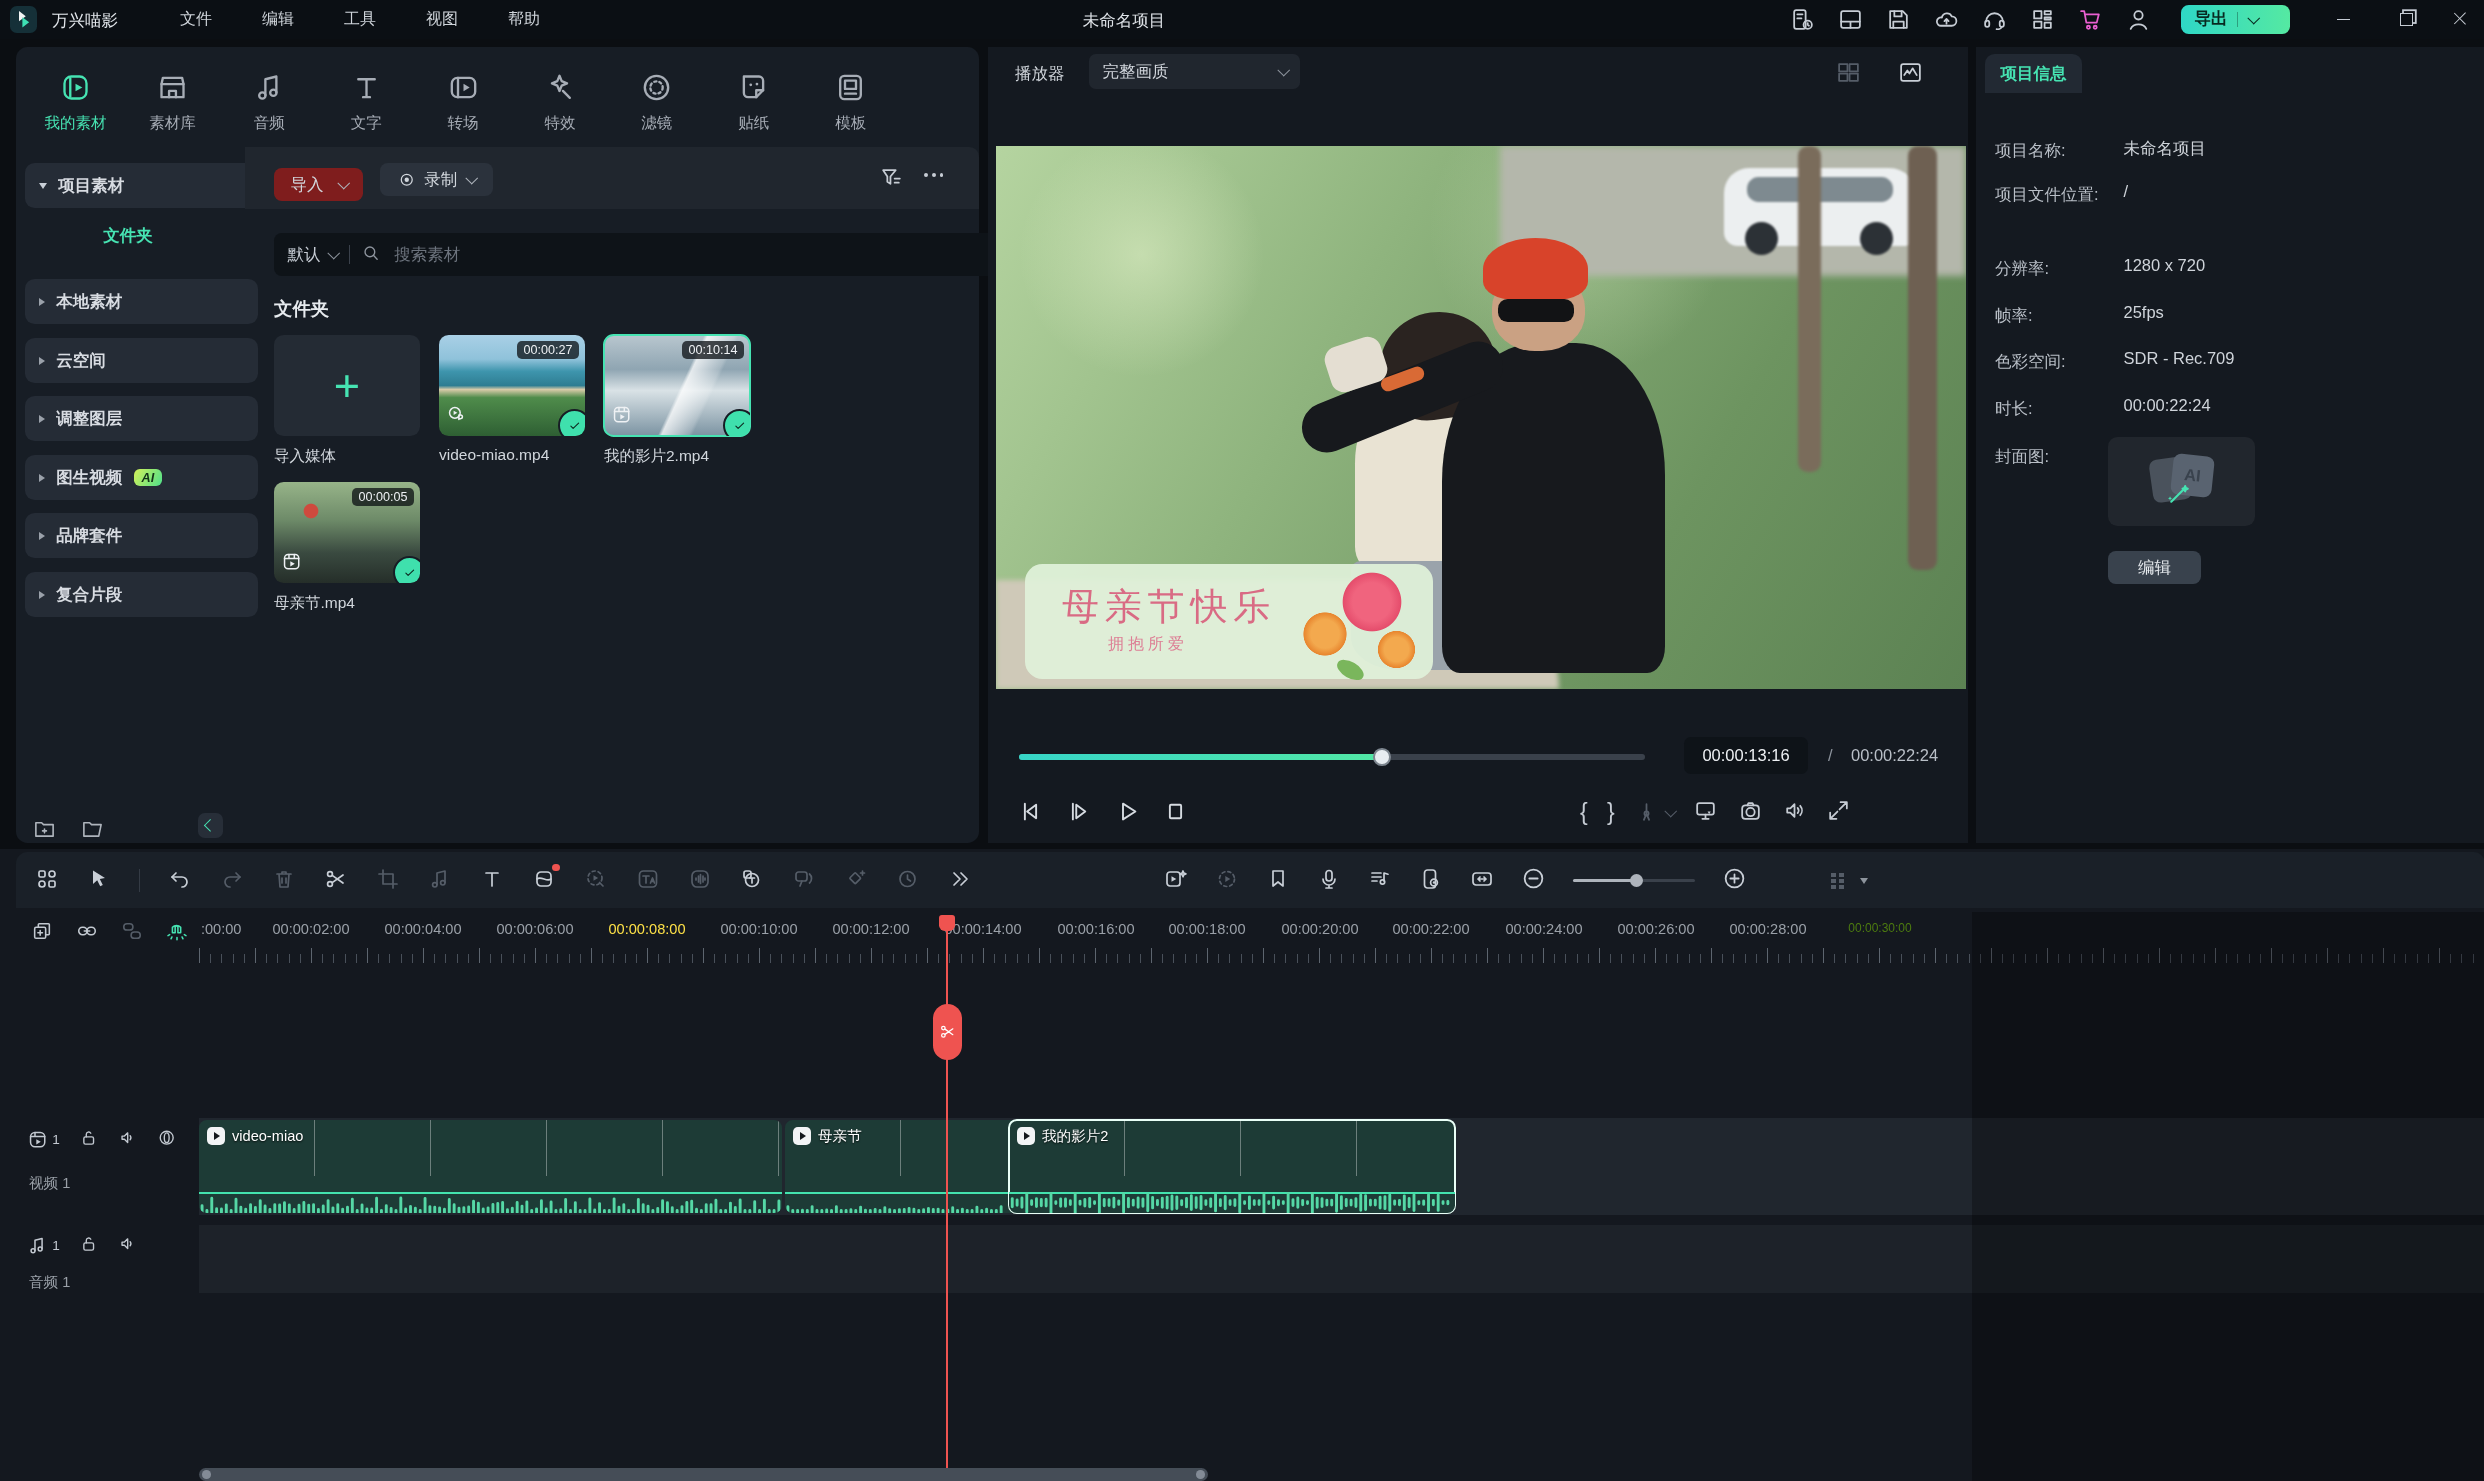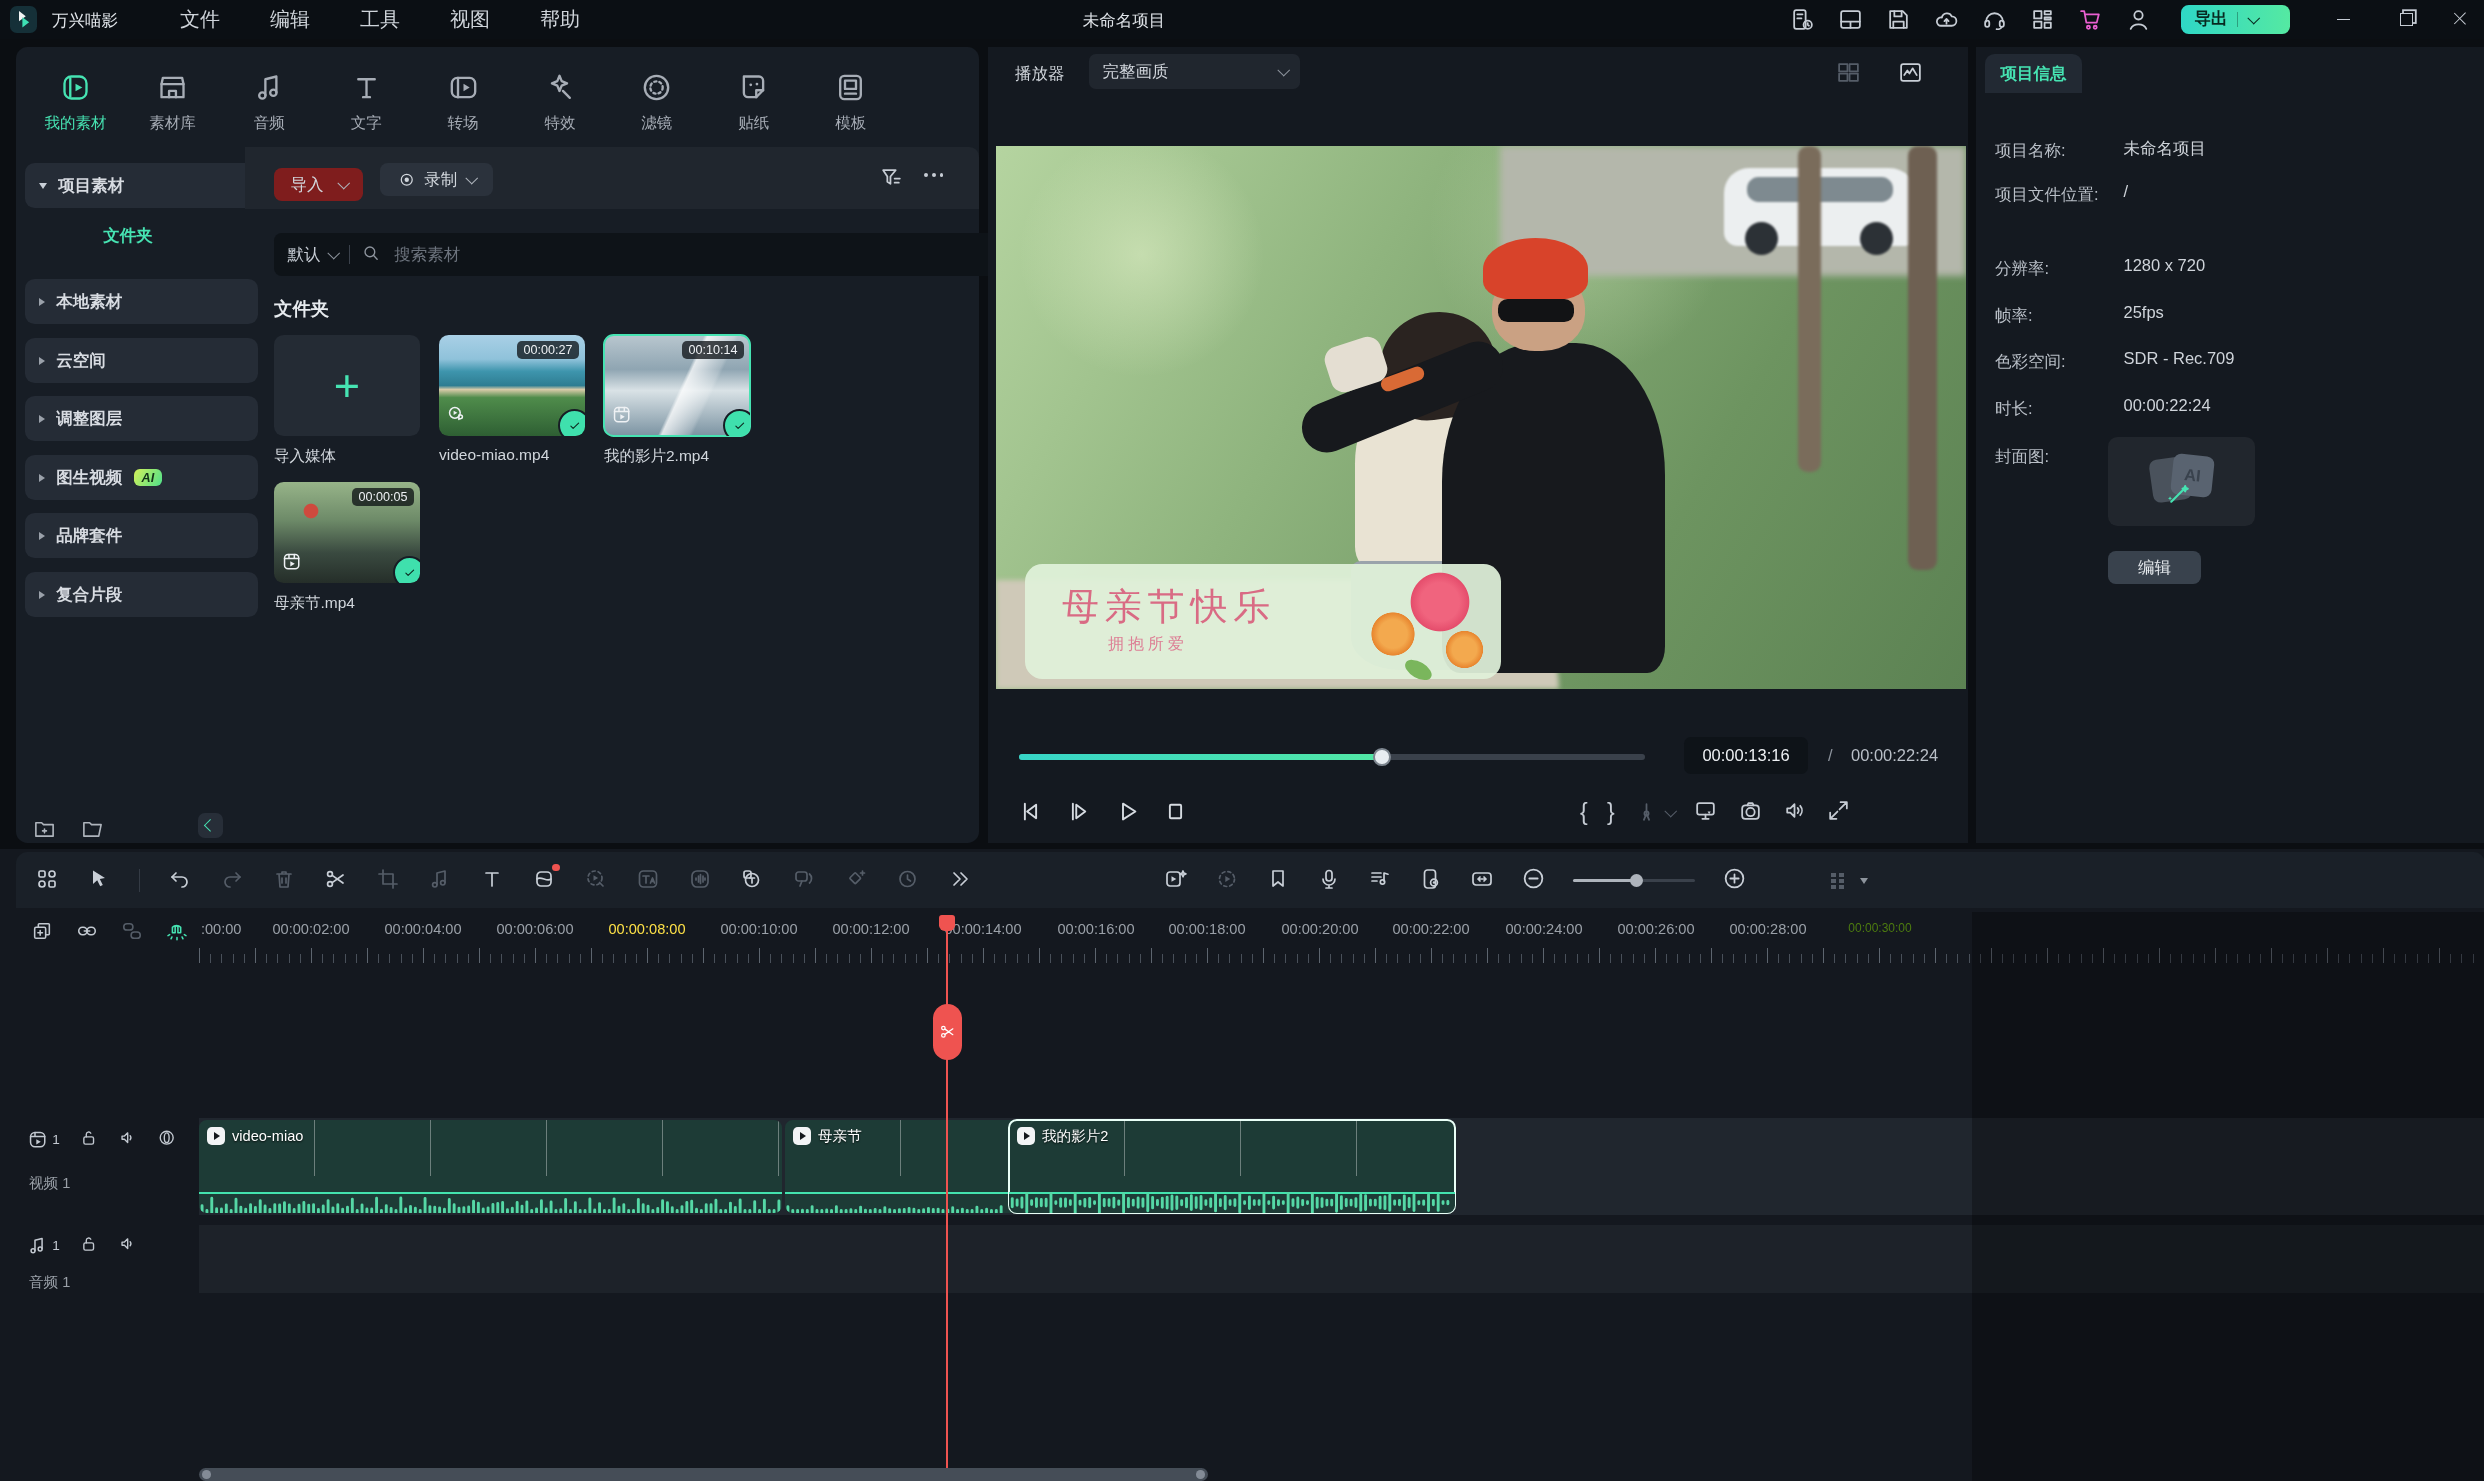--- a/index.html
+++ b/index.html
@@ -8,21 +8,21 @@
   .r{position:absolute;}
   .flex{display:flex;align-items:center;}
   svg.ic *{stroke:currentColor;fill:none;stroke-width:1.7;stroke-linecap:round;stroke-linejoin:round;}
   svg.ic .f{fill:currentColor;stroke:none;} .dis{color:#555d68;} .wht{color:#c9cfd7;} .teal{color:#46e3b2;}
   .chev{display:inline-block;width:7.8px;height:7.8px;border-right:1.7px solid currentColor;border-bottom:1.7px solid currentColor;transform:rotate(45deg) translateY(-1.9px);}
   .chev-l{transform:rotate(135deg);}
   .tri-r{width:0;height:0;border-left:6.8px solid #9aa1aa;border-top:4.9px solid transparent;border-bottom:4.9px solid transparent;display:inline-block;}
   .tri-d{width:0;height:0;border-top:6.8px solid #c9cfd7;border-left:4.9px solid transparent;border-right:4.9px solid transparent;display:inline-block;}
   
   #titlebar{left:0;top:0;width:2484px;height:39px;background:#0b0f14;}
-  .menu-item{padding:0 25px;color:#cfd4da;font-size:20px;}
+  .menu-item{padding:0 25px;color:#cfd4da;font-size:16px;}
   #export-btn{background:linear-gradient(90deg,#2fd7c6,#55e9a2);color:#07281f;font-weight:bold;border-radius:7.8px;height:29px;padding:0 13.6px;display:flex;align-items:center;gap:9.7px;}
   .side-card{left:25px;width:206px;height:45px;background:#252c36;border-radius:9.7px;display:flex;align-items:center;padding:0 13.6px;gap:11.6px;color:#d8dce2;font-weight:bold;}
   .tab{width:93px;text-align:center;color:#a7adb6;font-size:15.5px;}
   .tab .lbl{display:block;margin-top:5.8px;}
   .tab.active{color:#46e3b2;}
   
   .thumb{width:146px;height:101px;border-radius:9.7px;position:relative;overflow:hidden;}
   .dur{position:absolute;top:5.8px;right:5.8px;background:rgba(10,14,18,.75);color:#eef1f4;font-size:12.6px;padding:1.9px 6.8px;border-radius:4.9px;}
   .check{position:absolute;right:-5.8px;bottom:-5.8px;width:29px;height:29px;border-radius:50%;background:#3fe0ad;border:2.9px solid #171d25;display:flex;align-items:center;justify-content:center;color:#0d2b21;}
   .clipic{position:absolute;left:6.8px;bottom:6.8px;color:#eef1f4;}
@@ -402,21 +402,21 @@
   <div class="r" style="left:46%;bottom:3%;width:223px;height:417px;">
     <div class="r" style="left:0;top:87px;width:223px;height:330px;background:#17191d;border-radius:42% 40% 8% 8%;"></div>
     <div class="r" style="left:50px;top:15.5px;width:93px;height:80px;background:#caa183;border-radius:46%;"></div>
     <div class="r" style="left:41px;top:-17.5px;width:105px;height:62px;background:#d8432a;border-radius:50% 50% 30% 30%;"></div>
     <div class="r" style="left:56px;top:43px;width:76px;height:23px;background:#121315;border-radius:9.7px;"></div>
     <div class="r" style="left:-146px;top:116px;width:213px;height:50px;background:#17191d;border-radius:25px;transform:rotate(-22deg);"></div>
     <div class="r" style="left:-115px;top:85px;width:58px;height:47px;background:#e4ded2;border-radius:13.6px;transform:rotate(-18deg);"></div>
     <div class="r" style="left:-62px;top:116px;width:45px;height:13.6px;background:#d96a35;border-radius:6.8px;transform:rotate(-20deg);"></div>
   </div>
 
-  <div class="r" style="left:29px;bottom:9.7px;width:476px;height:115px;background:rgba(224,241,217,.93);border-radius:17.5px;">
+  <div class="r" style="left:29px;bottom:9.7px;width:408px;height:115px;background:rgba(224,241,217,.93);border-radius:17.5px;">
     <span class="r" style="left:37px;top:17.5px;font-size:37px;letter-spacing:5.8px;color:#d96b84;">母亲节快乐</span>
     <span class="r" style="left:83px;top:70px;font-size:16px;letter-spacing:3.9px;color:#dd7f95;">拥抱所爱</span>
     <div class="r" style="right:27px;top:3.9px;width:68px;height:68px;border-radius:50%;background:radial-gradient(circle,#f0647e 0 40%,#e54d6c 60%,rgba(0,0,0,0) 62%);"></div>
     <div class="r" style="right:83px;top:45px;width:50px;height:50px;border-radius:50%;background:radial-gradient(circle,#f3a94e 0 40%,#e8862f 60%,rgba(0,0,0,0) 62%);"></div>
     <div class="r" style="right:15.5px;top:64px;width:43px;height:43px;border-radius:50%;background:radial-gradient(circle,#f3a94e 0 40%,#e8862f 60%,rgba(0,0,0,0) 62%);"></div>
     <div class="r" style="right:68px;bottom:1.9px;width:29px;height:15.5px;background:#7ab65c;border-radius:50%;transform:rotate(30deg);"></div>
   </div>
 </div>
 
 <div class="r" style="left:1019px;top:754px;width:626px;height:5.8px;border-radius:2.9px;background:#3a414b;">

